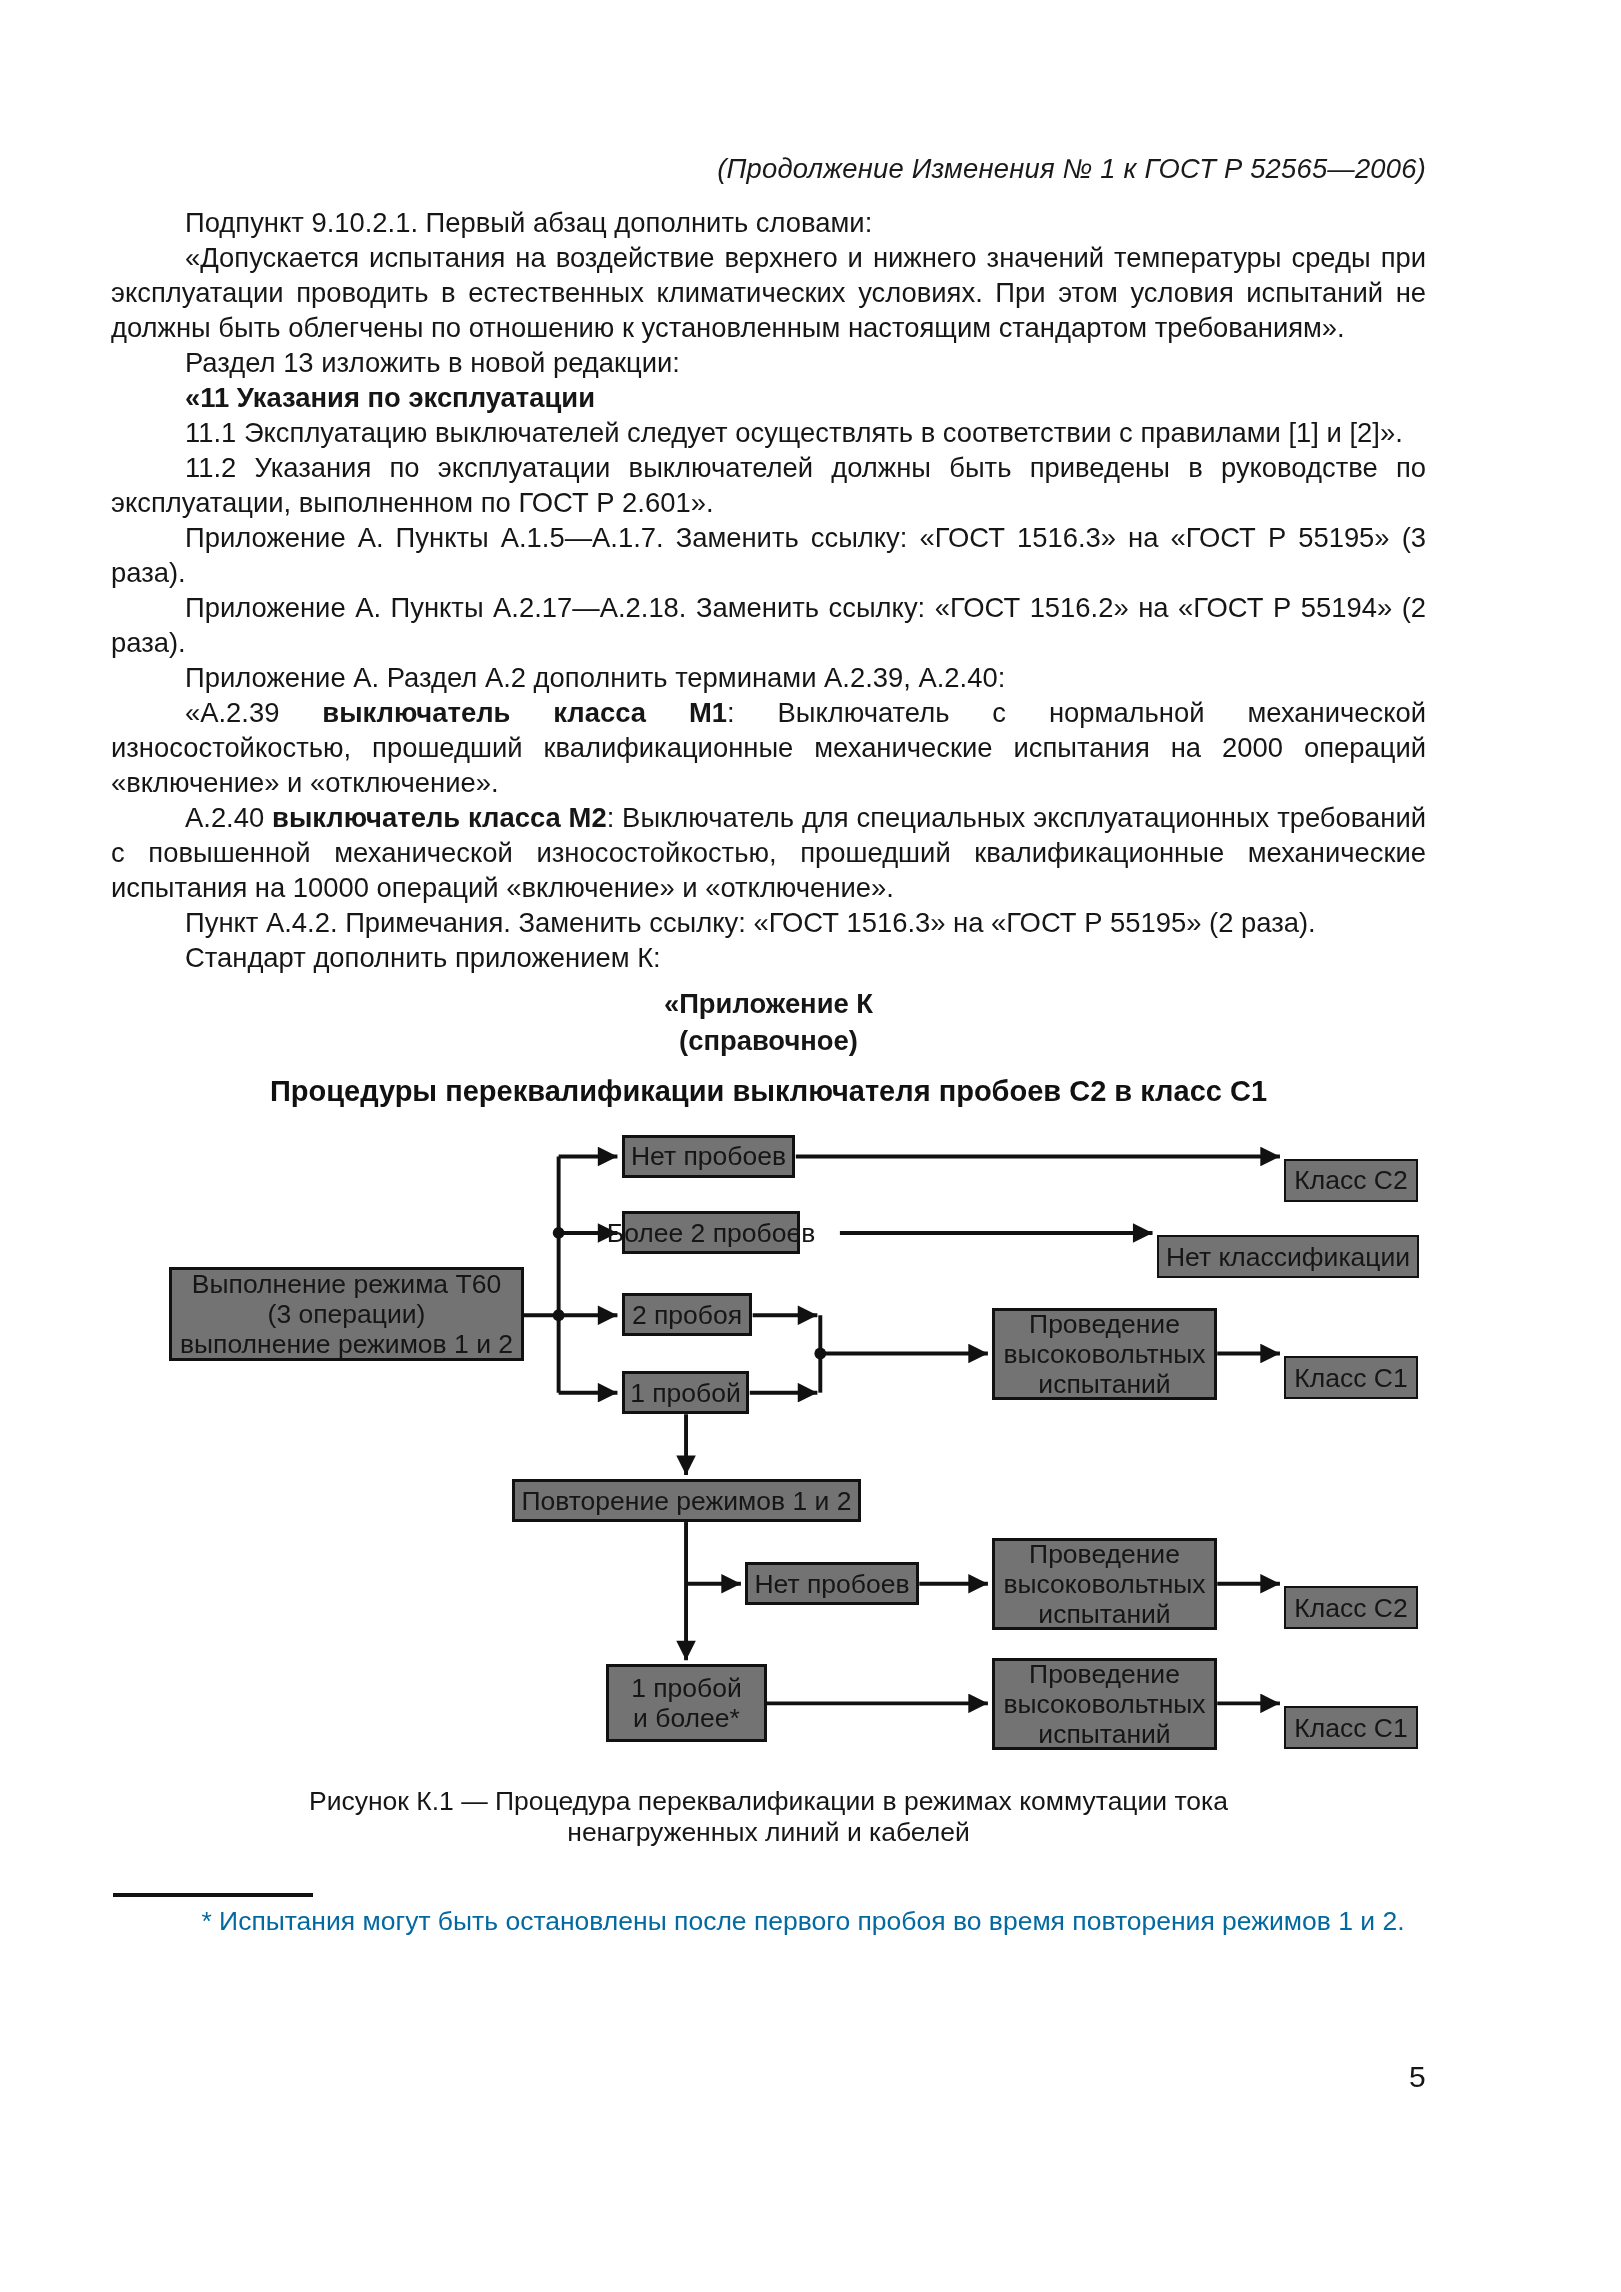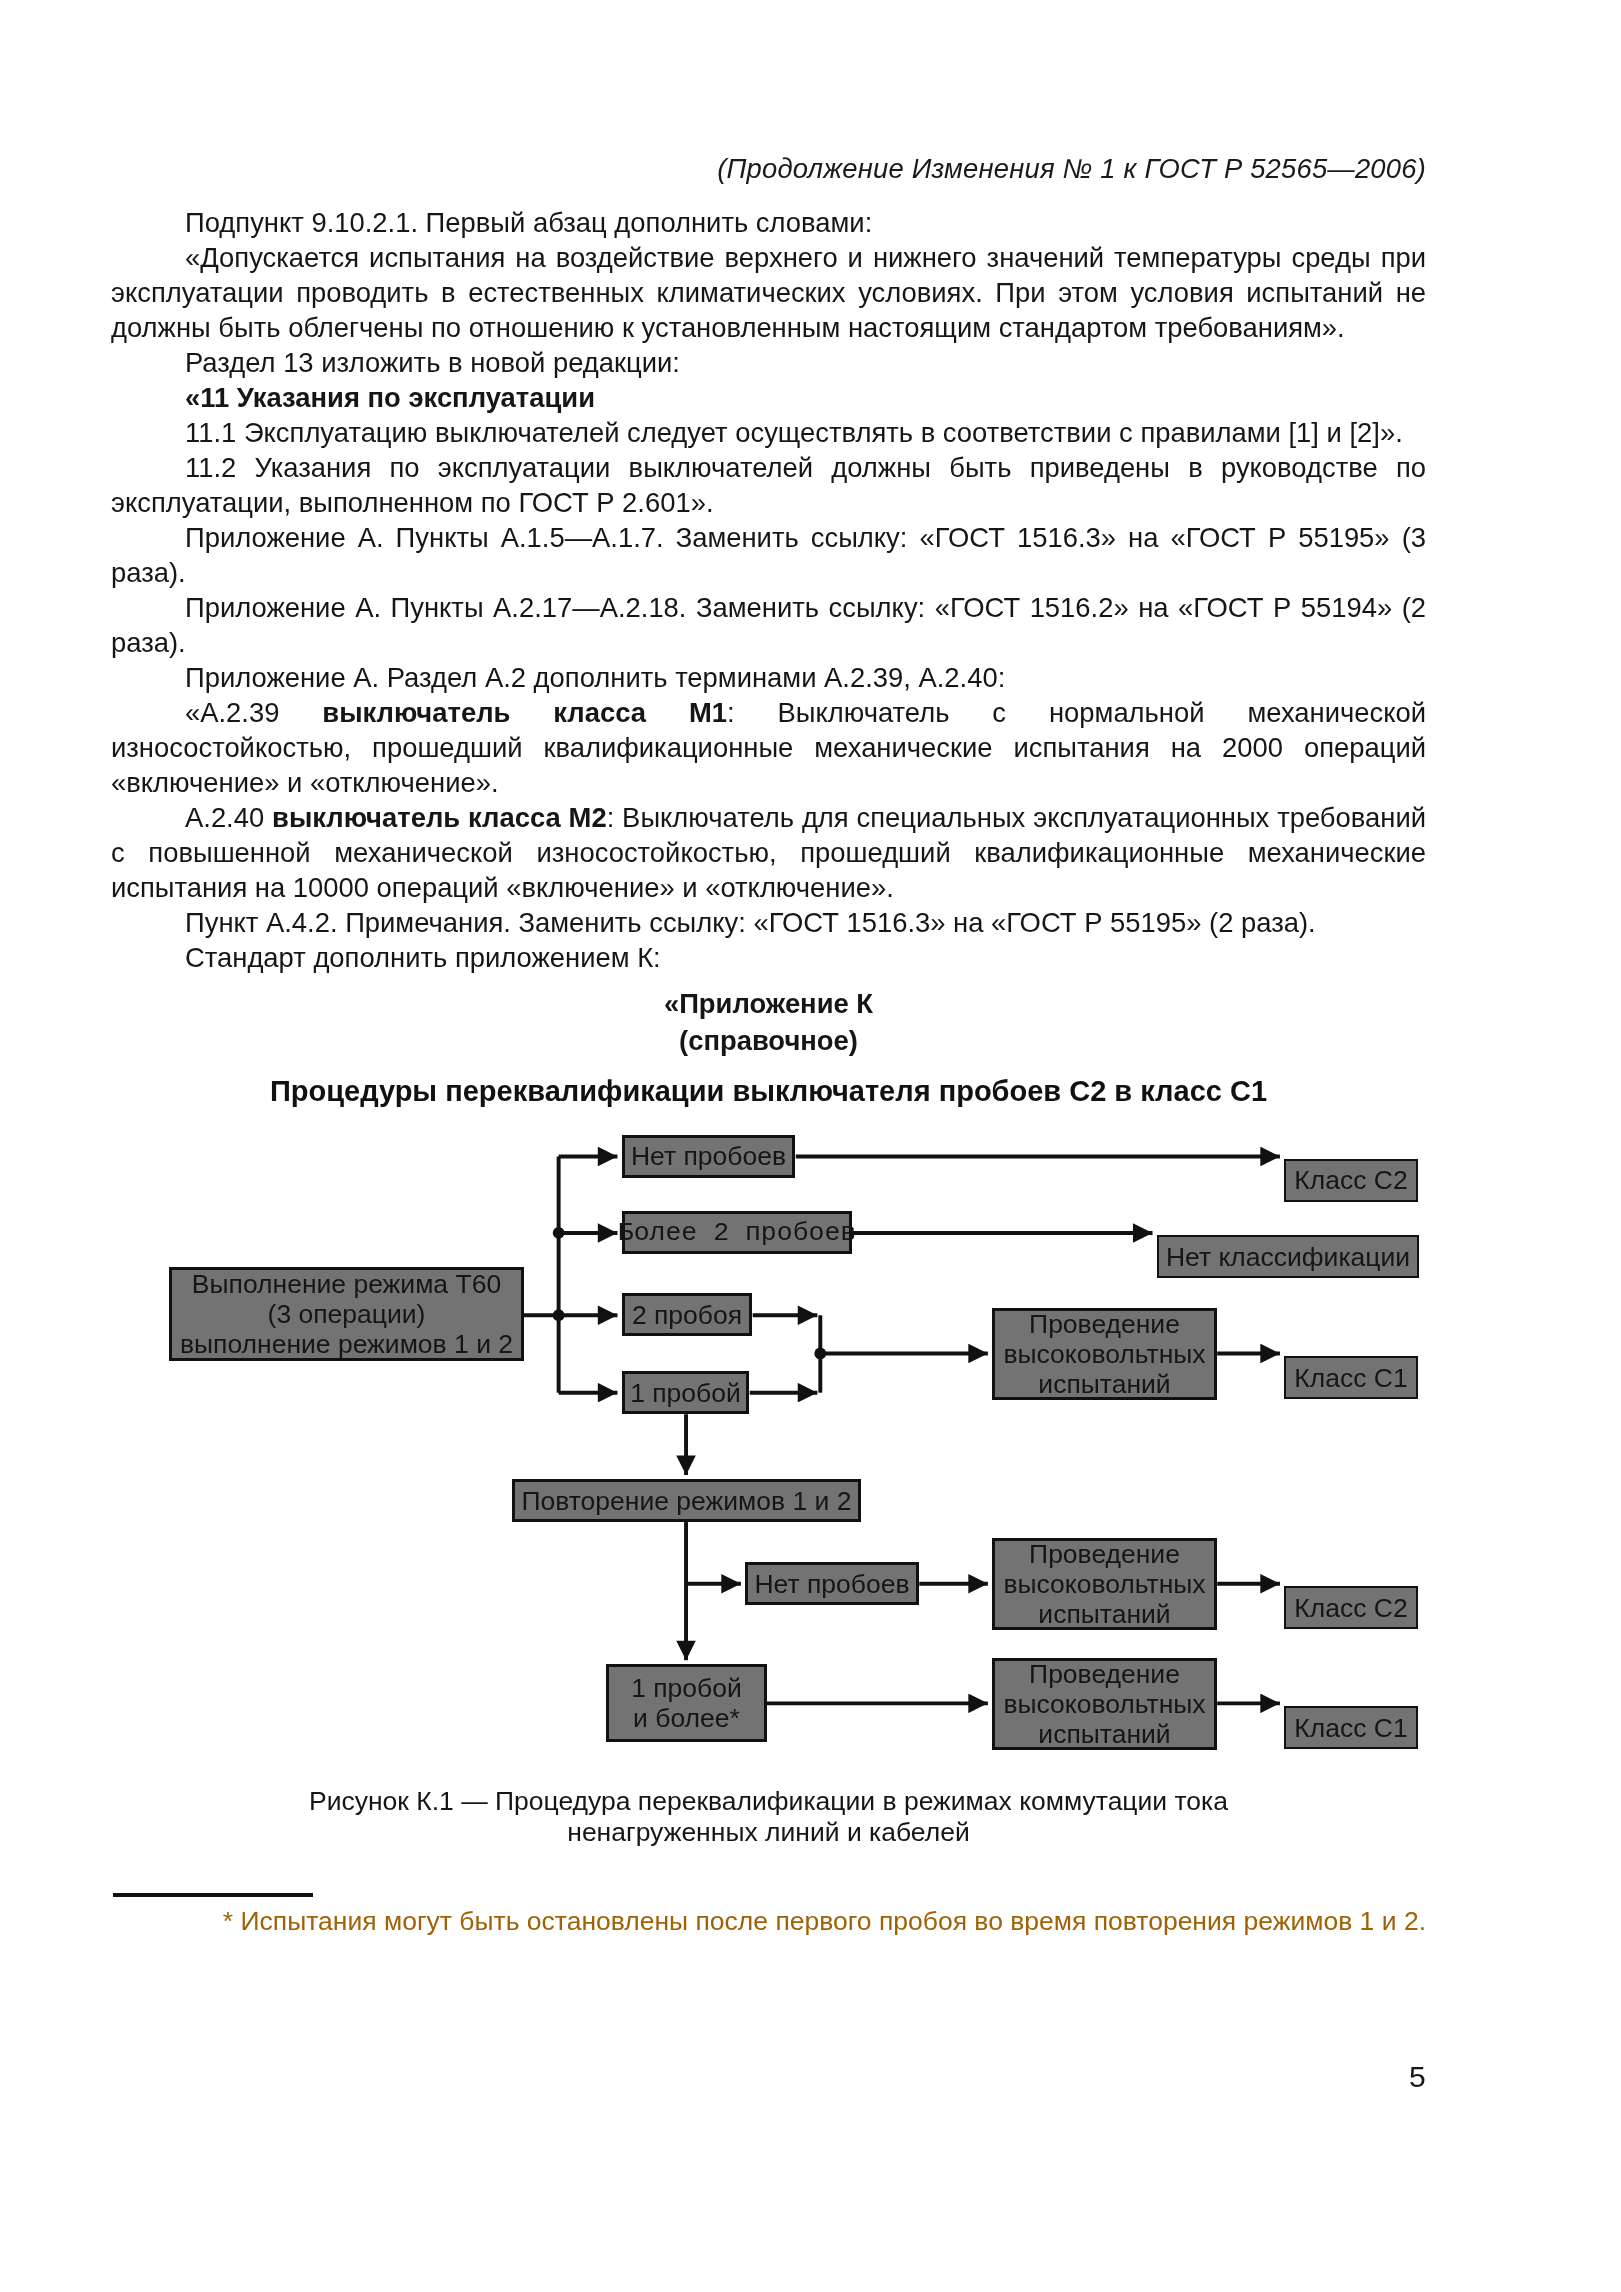--- a/index.html
+++ b/index.html
@@ -49,21 +49,21 @@
   .node.thin{border-width:2.9px;margin-top:24px;}
   .caption{
     position:absolute;left:111px;top:1786px;width:1315px;text-align:center;
     font-size:26.5px;line-height:31px;color:#161616;
   }
   .footnote-rule{
     position:absolute;left:113px;top:1893px;width:200px;height:3.9px;background:#111;
   }
   .footnote{
     position:absolute;left:111px;top:1905px;width:1315px;
-    font-size:26.5px;line-height:33px;color:#a16207;text-indent:69px;text-align:right;
+    font-size:26.5px;line-height:33px;color:#0369a1;text-indent:69px;text-align:center;
   }
   .page-number{
     position:absolute;left:1409px;top:2060px;
     font-size:30px;color:#161616;
   }
 </style>
 </head>
 <body>
 
 <div class="page">
@@ -133,21 +133,21 @@
       </g>
     </svg>
   <div class="node" style="left: 125px; top: 150px; width: 355px; height: 94px; margin-left: 44px;">
         <div>Выполнение режима Т60</div>
         <div>(3 операции)</div>
         <div>выполнение режимов 1 и 2</div>
       </div>
       <div class="node" style="left: 622px; top: 17.6px; width: 173px; height: 43px;">
         <div>Нет пробоев</div>
       </div>
-      <div class="node" style="left: 622px; top: 94px; width: 230px; height: 43px; font-family: Liberation Mono, monospace;">
+      <div class="node" style="left: 622px; top: 94px; width: 178px; height: 43px;">
         <div>Более 2 пробоев</div>
       </div>
       <div class="node" style="left: 622px; top: 176px; width: 130px; height: 43px;">
         <div>2 пробоя</div>
       </div>
       <div class="node" style="left: 622px; top: 254px; width: 127px; height: 43px;">
         <div>1 пробой</div>
       </div>
       <div class="node thin" style="left: 1284px; top: 17.6px; width: 134px; height: 43px;">
         <div>Класс С2</div>

